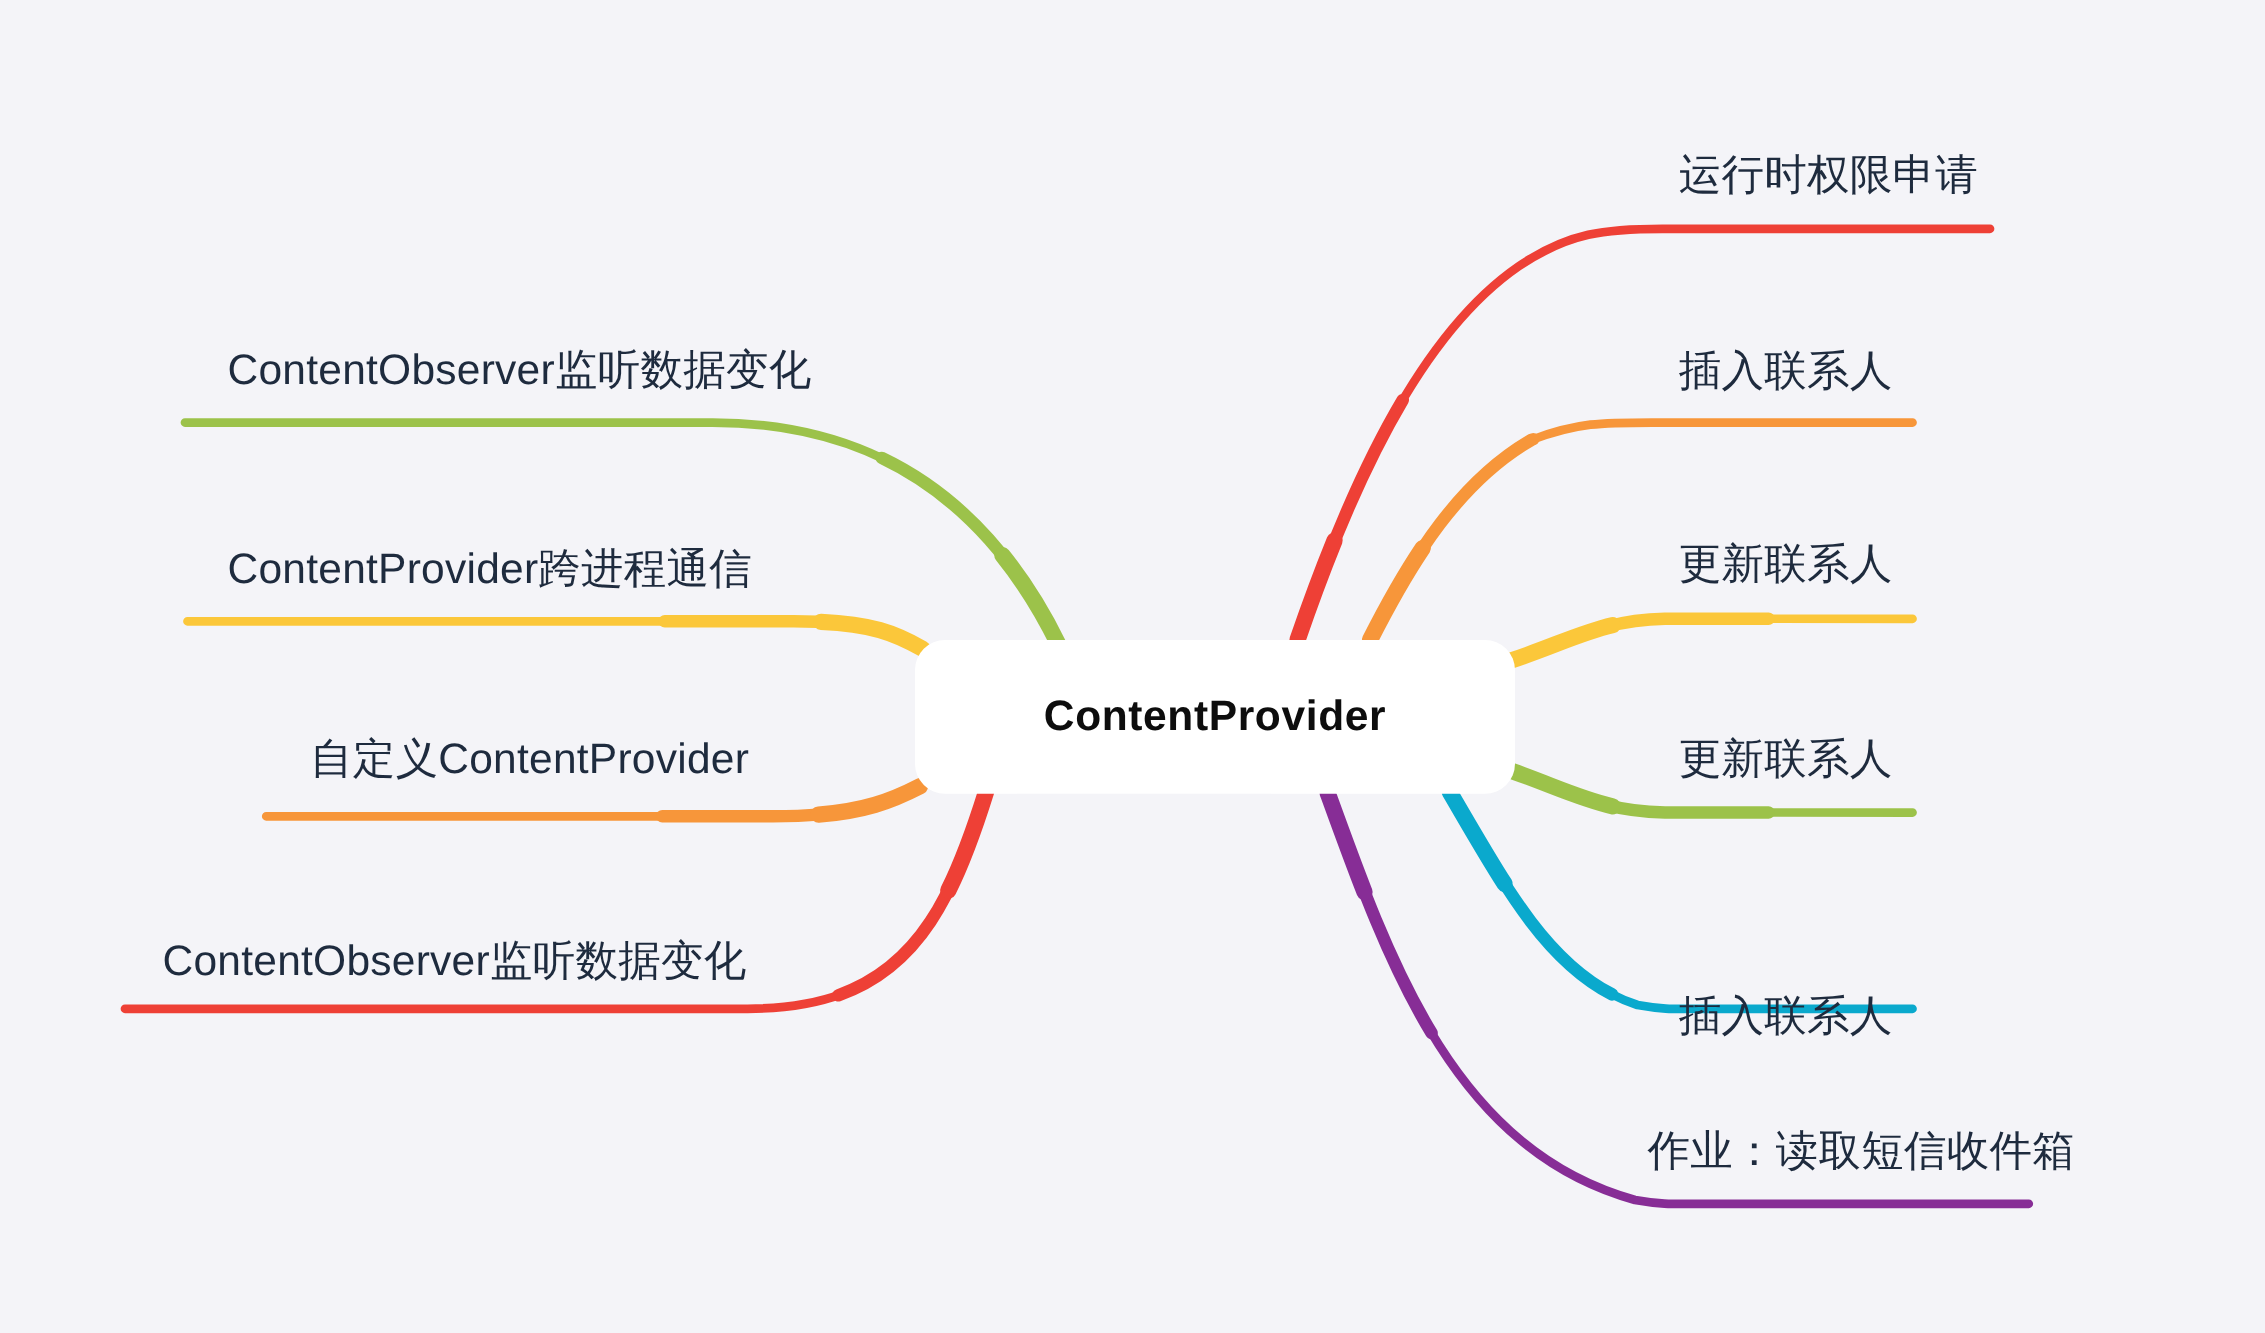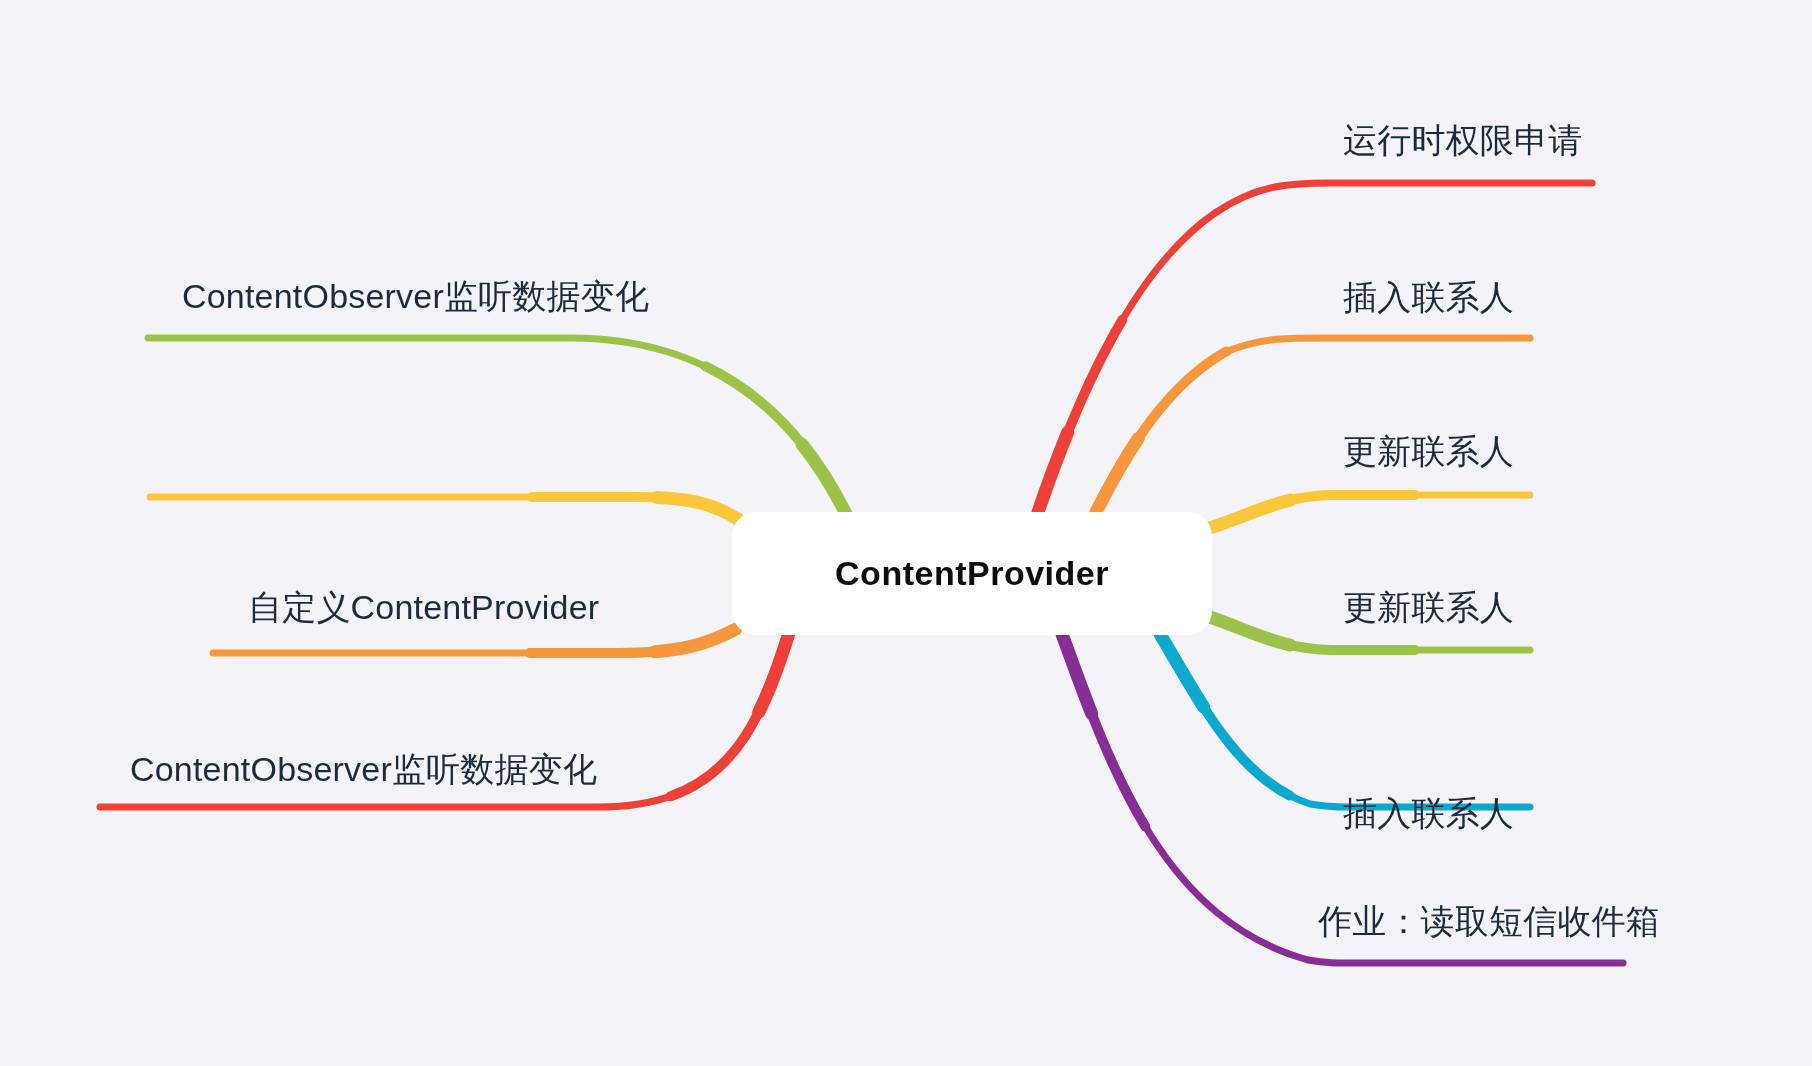--- a/index.html
+++ b/index.html
@@ -117,20 +117,21 @@
       <path class="t1" d="M 1160 634 C 1208 716 1243 782 1310 804 C 1332 808 1342 807 1362 807 L 1530 807" style="stroke: rgb(10, 169, 205);"></path>
     </g>
     <g>
       <path class="t3" d="M 1062 634 C 1112 772 1164 920 1308 960 C 1330 964 1342 963 1366 963 L 1623 963" style="stroke: rgb(135, 45, 150);"></path>
       <path class="t2" d="M 1062 634 C 1112 772 1164 920 1308 960 C 1330 964 1342 963 1366 963 L 1623 963" style="stroke: rgb(135, 45, 150);"></path>
       <path class="t1" d="M 1062 634 C 1112 772 1164 920 1308 960 C 1330 964 1342 963 1366 963 L 1623 963" style="stroke: rgb(135, 45, 150);"></path>
     </g>
   </svg>
 
   <div class="branch-label" style="left:182px;top:276px;">ContentObserver监听数据变化</div>
+  <div class="branch-label" style="left:182px;top:435px;">ContentProvider跨进程通信</div>
   <div class="branch-label" style="left:248px;top:587px;">自定义ContentProvider</div>
   <div class="branch-label" style="left:130px;top:749px;">ContentObserver监听数据变化</div>
 
   <div class="branch-label" style="left:1343px;top:120px;">运行时权限申请</div>
   <div class="branch-label" style="left:1343px;top:277px;">插入联系人</div>
   <div class="branch-label" style="left:1343px;top:431px;">更新联系人</div>
   <div class="branch-label" style="left:1343px;top:587px;">更新联系人</div>
   <div class="branch-label" style="left:1343px;top:745px;margin-top:48px;">插入联系人</div>
   <div class="branch-label" style="left:1318px;top:901px;">作业：读取短信收件箱</div>
 

